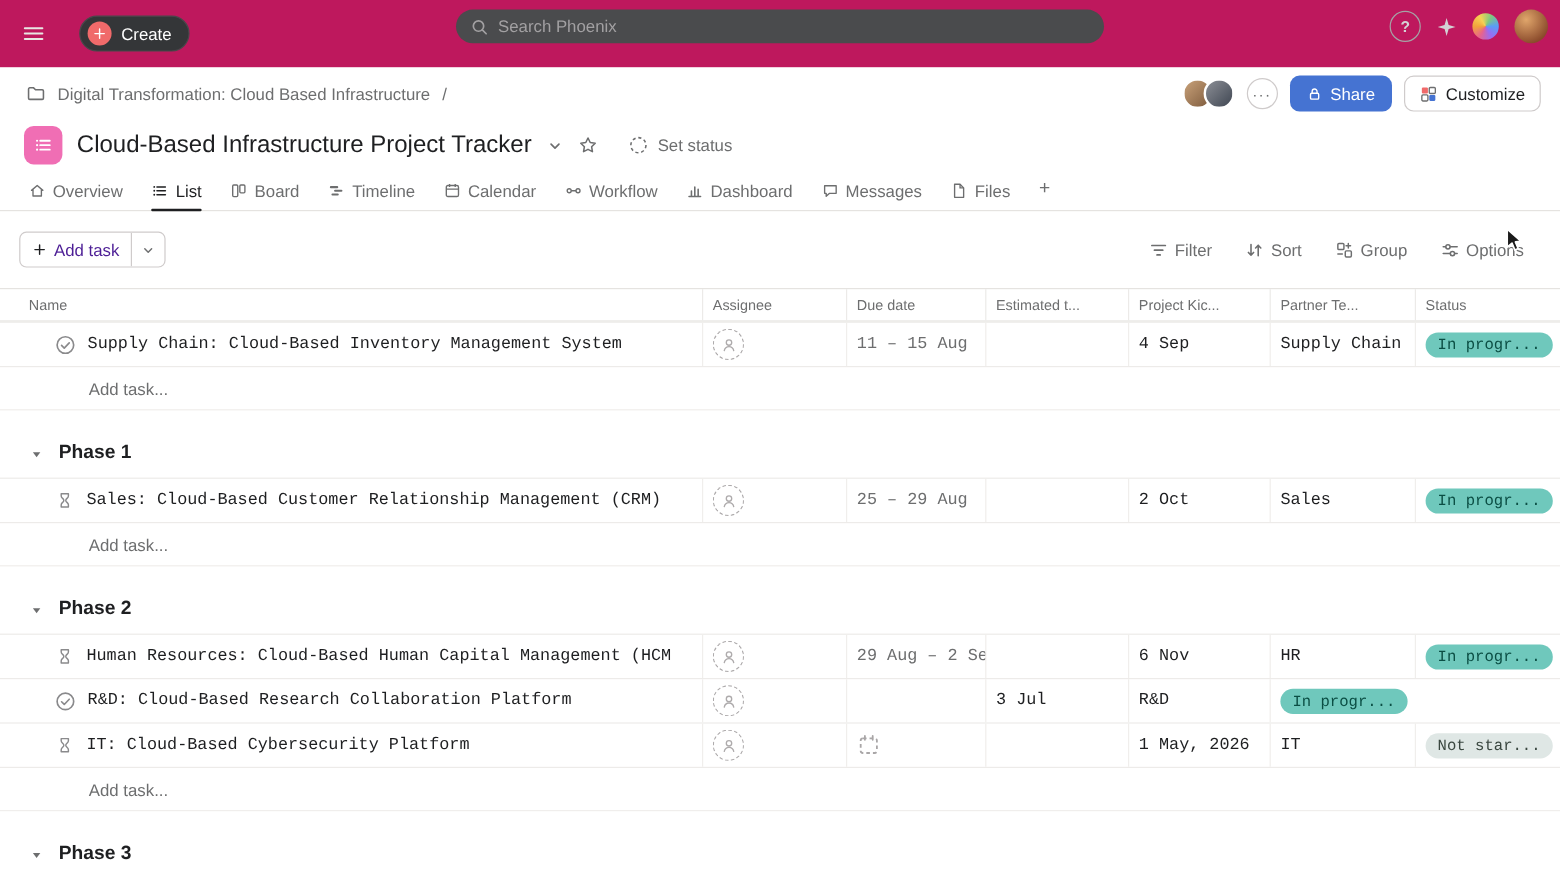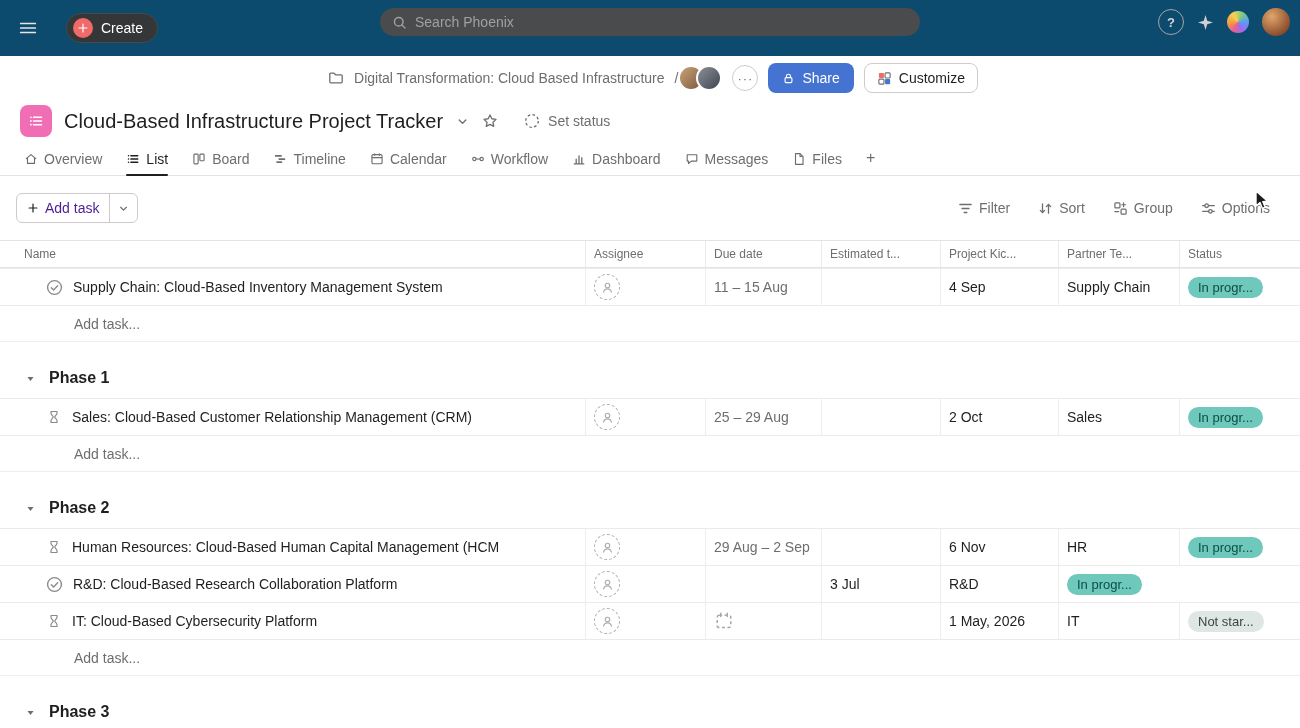--- a/index.html
+++ b/index.html
@@ -2,40 +2,40 @@
 <html><head>
 <meta charset="utf-8">
 <style>
   * { margin:0; padding:0; box-sizing:border-box; }
   html,body { width:1300px; height:728px; overflow:hidden; background:#fff;
               font-family:"Liberation Sans", sans-serif; color:#1e1f21; }
   svg { display:block; }
   .ic { flex:none; color:#6d6e6f; }
 
   
-  .topbar { position:relative; height:56px; background:#0c4a6e; display:flex; align-items:center; padding:0 14px; }
+  .topbar { position:relative; height:56px; background:#be185d; display:flex; align-items:center; padding:0 14px; }
   .hamburger-btn { width:28px; height:28px; display:flex; align-items:center; justify-content:center; color:#e8e6e3; cursor:pointer; }
   .create-btn { margin-left:24px; display:flex; align-items:center; gap:8px; background:#343638; border:1px solid #47484a;
                 border-radius:16px; height:30px; padding:0 14px 0 6px; color:#fff; font-size:14px; cursor:pointer; }
   .create-plus { width:20px; height:20px; border-radius:50%; background:#f06a6a; display:flex; align-items:center; justify-content:center; color:#fff; }
   .searchbar { position:absolute; left:50%; top:8px; transform:translateX(-50%); width:540px; height:28px; background:#4a4b4d;
                border-radius:14px; display:flex; align-items:center; padding:0 12px; gap:8px; }
   .searchbar input { background:transparent; border:none; outline:none; color:#dddcdd; font-size:14px; width:100%; font-family:Liberation Sans, sans-serif; }
   .searchbar input::placeholder { color:#a2a0a2; }
   .topbar-right { position:absolute; right:10px; top:0; height:44px; display:flex; align-items:center; gap:13px; }
   .help-btn { width:26px; height:26px; border-radius:50%; border:1.5px solid #a5a4a6; color:#d5d4d6; font-size:13px; font-weight:bold;
               display:flex; align-items:center; justify-content:center; cursor:pointer; }
   .sparkle-btn { color:#d3d1d4; cursor:pointer; }
   .rainbow { width:22px; height:22px; border-radius:50%;
              background:conic-gradient(from 210deg,#e8638c,#f2a33c,#f7d154,#7fc97f,#5a9cf8,#9b6bf2,#e8638c); cursor:pointer; }
   .profile-avatar { width:28px; height:28px; border-radius:50%;
              background:radial-gradient(circle at 35% 30%, #e0a66b, #8a4a2b 75%); cursor:pointer; }
 
   
-  .crumb-row { height:44px; display:flex; align-items:center; justify-content:center; padding:0 16px 0 22px; }
+  .crumb-row { height:44px; display:flex; align-items:center; justify-content:space-between; padding:0 16px 0 22px; }
   .crumb-left { display:flex; align-items:center; gap:10px; color:#6d6e6f; font-size:14px; }
   .crumb-right { display:flex; align-items:center; gap:10px; }
   .avatar-stack { display:flex; }
   .member-avatar { width:26px; height:26px; border-radius:50%; border:2px solid #fff; }
   .member-avatar.a1 { background:linear-gradient(135deg,#c9a27a,#7d5a3c); }
   .member-avatar.a2 { background:linear-gradient(135deg,#8c8f96,#3f4652); margin-left:-8px; }
   .more-btn { width:26px; height:26px; border-radius:50%; border:1px solid #cfcbcb; color:#6d6e6f; display:flex; align-items:center;
               justify-content:center; font-size:13px; letter-spacing:1px; cursor:pointer; }
   .share-btn { display:flex; align-items:center; gap:7px; background:#4573d2; color:#fff; border:none; border-radius:8px;
                height:30px; padding:0 14px; font-size:14px; cursor:pointer; font-family:inherit; }
@@ -63,21 +63,21 @@
   .view-controls { display:flex; align-items:flex-end; gap:28px; }
   .view-control { display:flex; align-items:center; gap:6px; font-size:14px; color:#6d6e6f; cursor:pointer; }
 
   
   .grid { display:grid; grid-template-columns:586px 120px 116px 119px 118px 121px 120px; }
   .thead { height:28px; border-top:1px solid #e5e3e0; border-bottom:1px solid #e5e3e0; }
   .thead .hcell { display:flex; align-items:center; font-size:12px; color:#6d6e6f; padding-left:8px; border-right:1px solid #eceae8; white-space:nowrap; overflow:hidden; }
   .thead .hcell:first-child { padding-left:24px; }
   .thead .hcell:last-child { border-right:none; }
 
-  .trow { height:37px; border-bottom:1px solid #edebe9; cursor:pointer; }
+  .trow { height:37px; border-bottom:1px solid #edebe9; cursor:pointer;font-family:Liberation Mono, monospace; }
   .trow .cell { display:flex; align-items:center; padding-left:8px; border-right:1px solid #f0eeec; font-size:14px; color:#1e1f21;
                 white-space:nowrap; overflow:hidden; }
   .trow .cell:last-child { border-right:none; }
   .name-cell { padding-left:46px !important; gap:10px; }
   .row-icon { color:#8a8a8c; cursor:pointer; }
   .task-name { font-size:14px; color:#1e1f21; }
   .due-text { color:#6d6e6f; }
   .assignee-placeholder { width:26px; height:26px; border:1px dashed #aeabac; border-radius:50%; display:flex; align-items:center; justify-content:center; color:#aeabac; }
   .badge { display:inline-block; padding:4px 10px; border-radius:12px; font-size:13px; line-height:1; white-space:nowrap; }
   .badge-progress { background:#6fc8bc; color:#0b4e44; }

